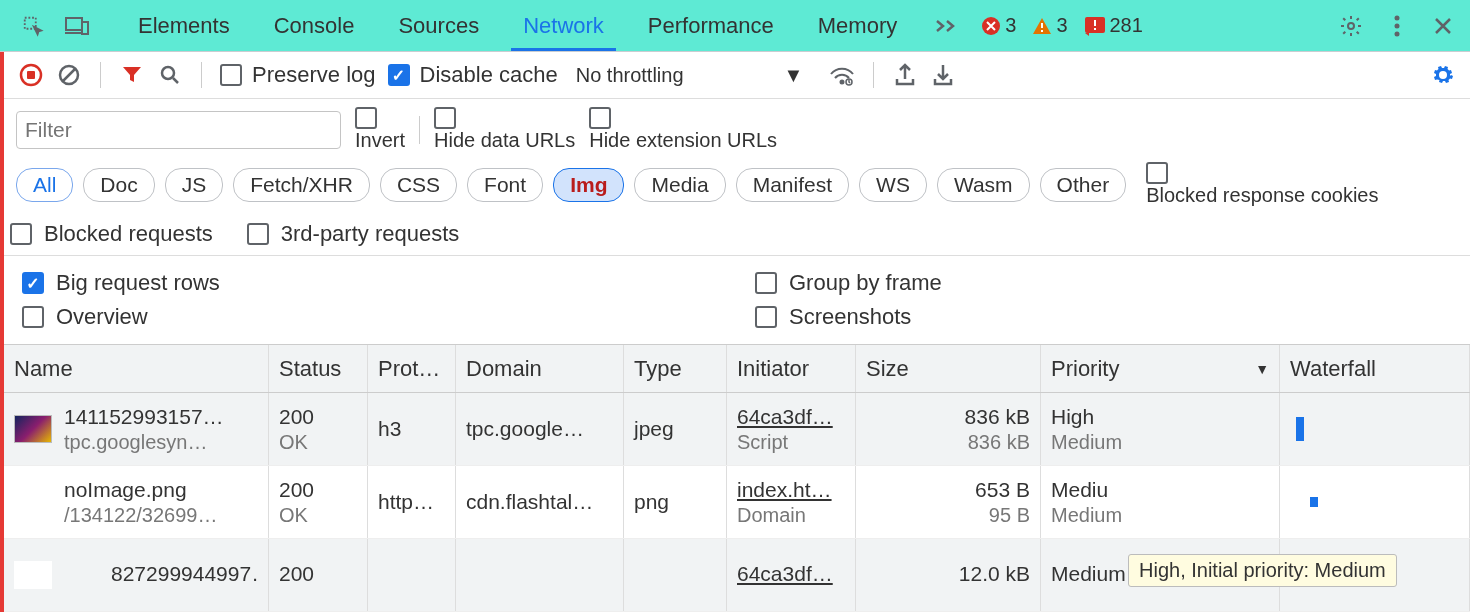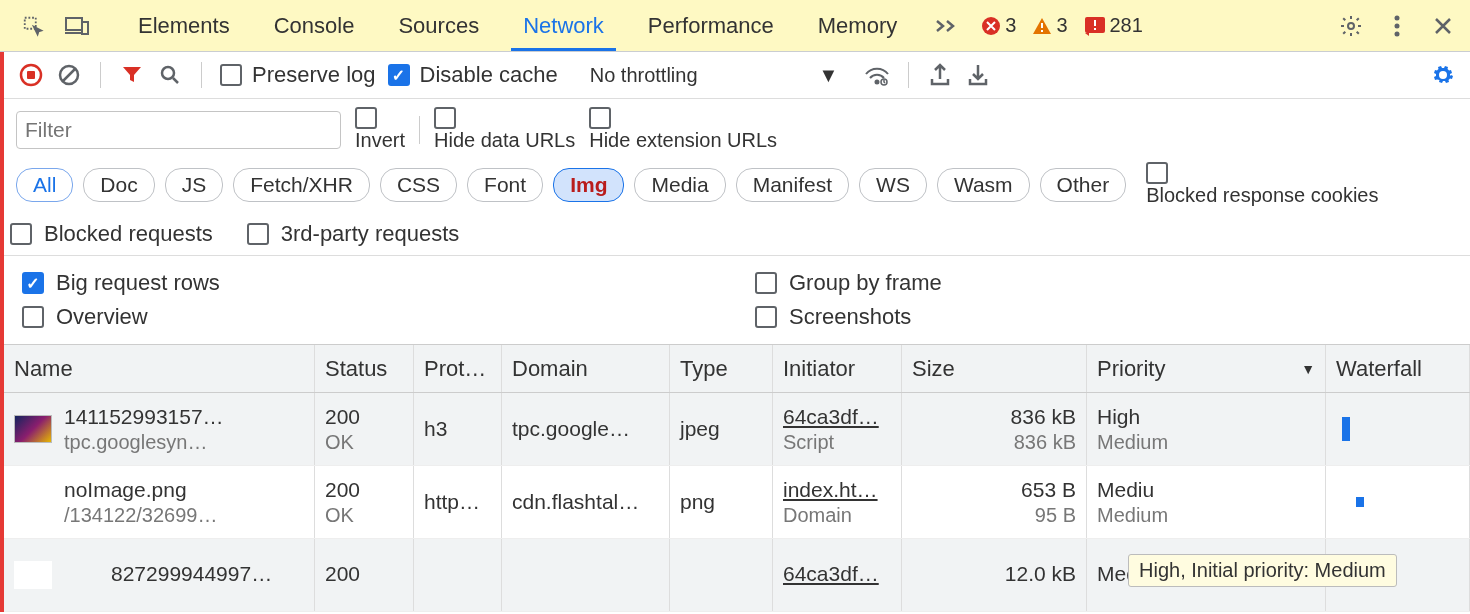--- a/index.html
+++ b/index.html
@@ -1,37 +1,37 @@
 <!DOCTYPE html>
 <html><head>
 <meta charset="utf-8">
 <style>
 * { box-sizing: border-box; margin: 0; padding: 0; font-family: "Segoe UI", Arial, sans-serif; }
 body { background: #fff; width: 1470px; height: 614px; overflow: hidden; font-size: 20px; color: #333; }
 
 
-.topbar { background: #fef9c3; height: 52px; display: flex; align-items: center; border-bottom: 1px solid #cacdd1; position: relative; }
+.topbar { background: #5eead4; height: 52px; display: flex; align-items: center; border-bottom: 1px solid #cacdd1; position: relative; }
 .topbar .left-icons { display: flex; gap: 18px; padding-left: 20px; align-items: center; }
 .topbar .tabs { display: flex; margin-left: 26px; height: 100%; }
 .topbar .tab { padding: 0 22px; height: 100%; display: flex; align-items: center; color: #333; font-size: 22px; cursor: pointer; position: relative; }
 .topbar .tab.active { color: #1a73e8; }
 .topbar .tab.active::after { content: ""; position: absolute; left: 10px; right: 10px; bottom: 0; height: 3px; background: #1a73e8; }
 .topbar .more-arrows { width: 32px; height: 32px; display:flex; align-items:center; justify-content:center; margin-left: 12px; cursor:pointer; }
 .topbar .summary { display: flex; gap: 16px; margin-left: 18px; align-items:center; }
 .topbar .summary-item { display:flex; align-items:center; gap:4px; font-size:20px; cursor:pointer; }
 .topbar .right-icons { position:absolute; right: 14px; display:flex; gap: 20px; align-items:center; }
 
 
 .toolbar { height: 47px; display: flex; align-items:center; padding: 0 14px; gap: 12px; border-bottom: 1px solid #ddd; position: relative; }
 .toolbar .vsep { width:1px; height:26px; background:#ccc; margin: 0 6px;}
 .toolbar label { display:flex; align-items:center; gap:10px; font-size:22px; }
 .cb { width:22px; height:22px; border:2px solid #5f6368; border-radius:3px; display:flex; align-items:center; justify-content:center; cursor:pointer; flex-shrink:0; }
 .cb.checked { background:#1a73e8; border-color:#1a73e8; color:#fff; font-size:16px; font-weight:bold; }
 .cb.checked::after { content:"✓"; }
-.throttling { display:flex; align-items:center; gap:21px; margin-left:20px; cursor:pointer; }
+.throttling { display:flex; align-items:center; gap:0; margin-left:6px; cursor:pointer; }
 .toolbar .right { position:absolute; right:14px; display:flex; gap:22px; align-items:center;}
 
 
 .panel { border-left: 4px solid #e53935; }
 
 
 .filter-row { padding: 8px 8px 0 12px; display:flex; align-items:center; flex-wrap:wrap; gap: 14px; }
 .filter-input { width: 325px; height: 38px; border:1px solid #c4c4c4; border-radius:4px; padding:0 8px; font-size:21px; color:#777; }
 .sep-vert { width:1px; height:28px; background:#ccc; }
 
@@ -49,21 +49,21 @@
 .opt-grid { display:flex; border-top:1px solid #ddd; }
 .opt-grid .col { flex:1; padding:10px 18px; }
 .opt-grid label { display:flex; align-items:center; gap:12px; font-size:22px; padding:4px 0;}
 
 
 .table { border-top:1px solid #ccc; }
 .thead { display:flex; background:#f1f3f4; border-bottom:1px solid #ccc; height:48px; }
 .th, .td { border-right:1px solid #ddd; padding:0 10px; display:flex; flex-direction:column; justify-content:center; overflow:hidden; white-space:nowrap; text-overflow:ellipsis; }
 .th { font-size:22px; cursor:pointer; position:relative; }
 .sort-arrow { position:absolute; right:10px; font-size:14px;}
-.c-name{width:311px;} .c-status{width:99px;} .c-prot{width:88px;} .c-domain{width:168px;} .c-type{width:103px;} .c-init{width:129px;} .c-size{width:185px; } .c-prio{width:239px;} .c-water{flex:1;}
+.c-name{width:265px;} .c-status{width:99px;} .c-prot{width:88px;} .c-domain{width:168px;} .c-type{width:103px;} .c-init{width:129px;} .c-size{width:185px; } .c-prio{width:239px;} .c-water{flex:1;}
 .tbody .row { display:flex; height:73px; border-bottom:1px solid #eee; }
 .tbody .row:nth-child(odd){ background:#f1f3f4; }
 .td { font-size:21px; }
 .td .sub { color:#777; font-size:20px; margin-top:2px; overflow:hidden; text-overflow:ellipsis;}
 .td-name-inner { display:flex; align-items:center; gap:12px; }
 .thumb { width:38px; height:28px; background:linear-gradient(135deg,#14245e,#8a1e6e,#e6b800); flex-shrink:0; border:1px solid #bbb;}
 .thumb.empty { background:#fff; border:1px dashed transparent;}
 .td.c-size { align-items:flex-end; }
 .initiator-link { text-decoration:underline; cursor:pointer;}
 .tooltip { position:absolute; background:#fffce0; border:1px solid #bcbcbc; padding:4px 10px; font-size:20px; border-radius:3px; left:1128px; top:554px; z-index:50;}

